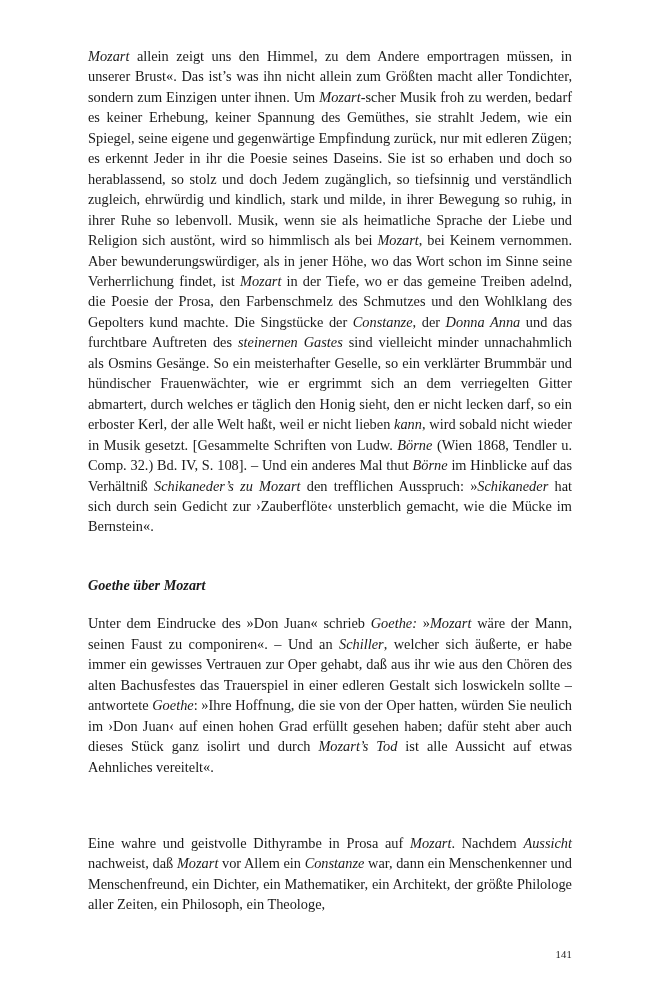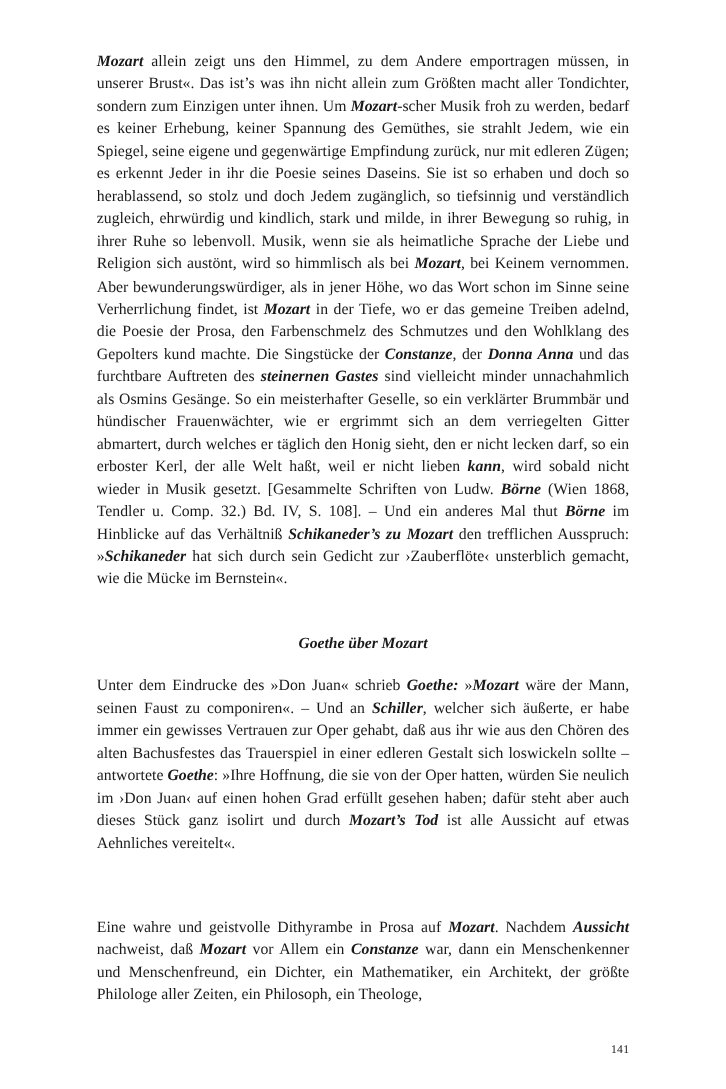--- a/index.html
+++ b/index.html
@@ -38,36 +38,36 @@
     -webkit-hyphens: manual;
   }
   p.para.first-block {
     text-indent: 0;
   }
   h2.section-heading {
     margin: 0;
     font-size: 14.2px;
     font-weight: bold;
     font-style: italic;
-    text-align: center;
+    text-align: left;
     line-height: 20.45px;
   }
   .gap-before-heading { height: 38px; }
   .gap-after-heading  { height: 18px; }
   .gap-before-heading-2 { height: 38px; }
   .folio {
     position: absolute;
     right: 88px;
     top: 929px;
     font-size: 10.6px;
     letter-spacing: 0.2px;
     text-align: right;
     margin-top: 20px;
   }
-  i { font-style: italic; font-weight: bold; }
+  i { font-style: italic; }
 </style>
 </head>
 <body>
 
 <div class="page">
 
   <div class="textblock">
 
     <p class="para first-block"><i>Mozart</i> allein zeigt uns den Himmel, zu dem Andere emportragen müssen, in unserer Brust«. Das ist’s was ihn nicht allein zum Größten macht aller Tondichter, sondern zum Einzigen unter ihnen. Um <i>Mozart</i>-scher Musik froh zu werden, bedarf es keiner Erhebung, keiner Spannung des Gemüthes, sie strahlt Jedem, wie ein Spiegel, seine eigene und gegenwärtige Empfindung zurück, nur mit edleren Zügen; es erkennt Jeder in ihr die Poesie seines Daseins. Sie ist so erhaben und doch so herablassend, so stolz und doch Jedem zugänglich, so tiefsinnig und verständlich zugleich, ehrwürdig und kindlich, stark und milde, in ihrer Bewegung so ruhig, in ihrer Ruhe so lebenvoll. Musik, wenn sie als heimatliche Sprache der Liebe und Religion sich austönt, wird so himmlisch als bei <i>Mozart</i>, bei Keinem vernommen. Aber bewunderungswürdiger, als in jener Höhe, wo das Wort schon im Sinne seine Verherrlichung findet, ist <i>Mozart</i> in der Tiefe, wo er das gemeine Treiben adelnd, die Poesie der Prosa, den Farbenschmelz des Schmutzes und den Wohlklang des Gepolters kund machte. Die Singstücke der <i>Constanze</i>, der <i>Donna Anna</i> und das furchtbare Auftreten des <i>steinernen Gastes</i> sind vielleicht minder unnachahmlich als Osmins Gesänge. So ein meisterhafter Geselle, so ein verklärter Brummbär und hündischer Frauenwächter, wie er ergrimmt sich an dem verriegelten Gitter abmartert, durch welches er täglich den Honig sieht, den er nicht lecken darf, so ein erboster Kerl, der alle Welt haßt, weil er nicht lieben <i>kann</i>, wird sobald nicht wieder in Musik gesetzt. [Gesammelte Schriften von Ludw. <i>Börne</i> (Wien 1868, Tendler u. Comp. 32.) Bd. IV, S. 108]. – Und ein anderes Mal thut <i>Börne</i> im Hinblicke auf das Verhältniß <i>Schikaneder’s zu Mozart</i> den trefflichen Ausspruch: »<i>Schikaneder</i> hat sich durch sein Gedicht zur ›Zauberflöte‹ unsterblich gemacht, wie die Mücke im Bernstein«.</p>
 

